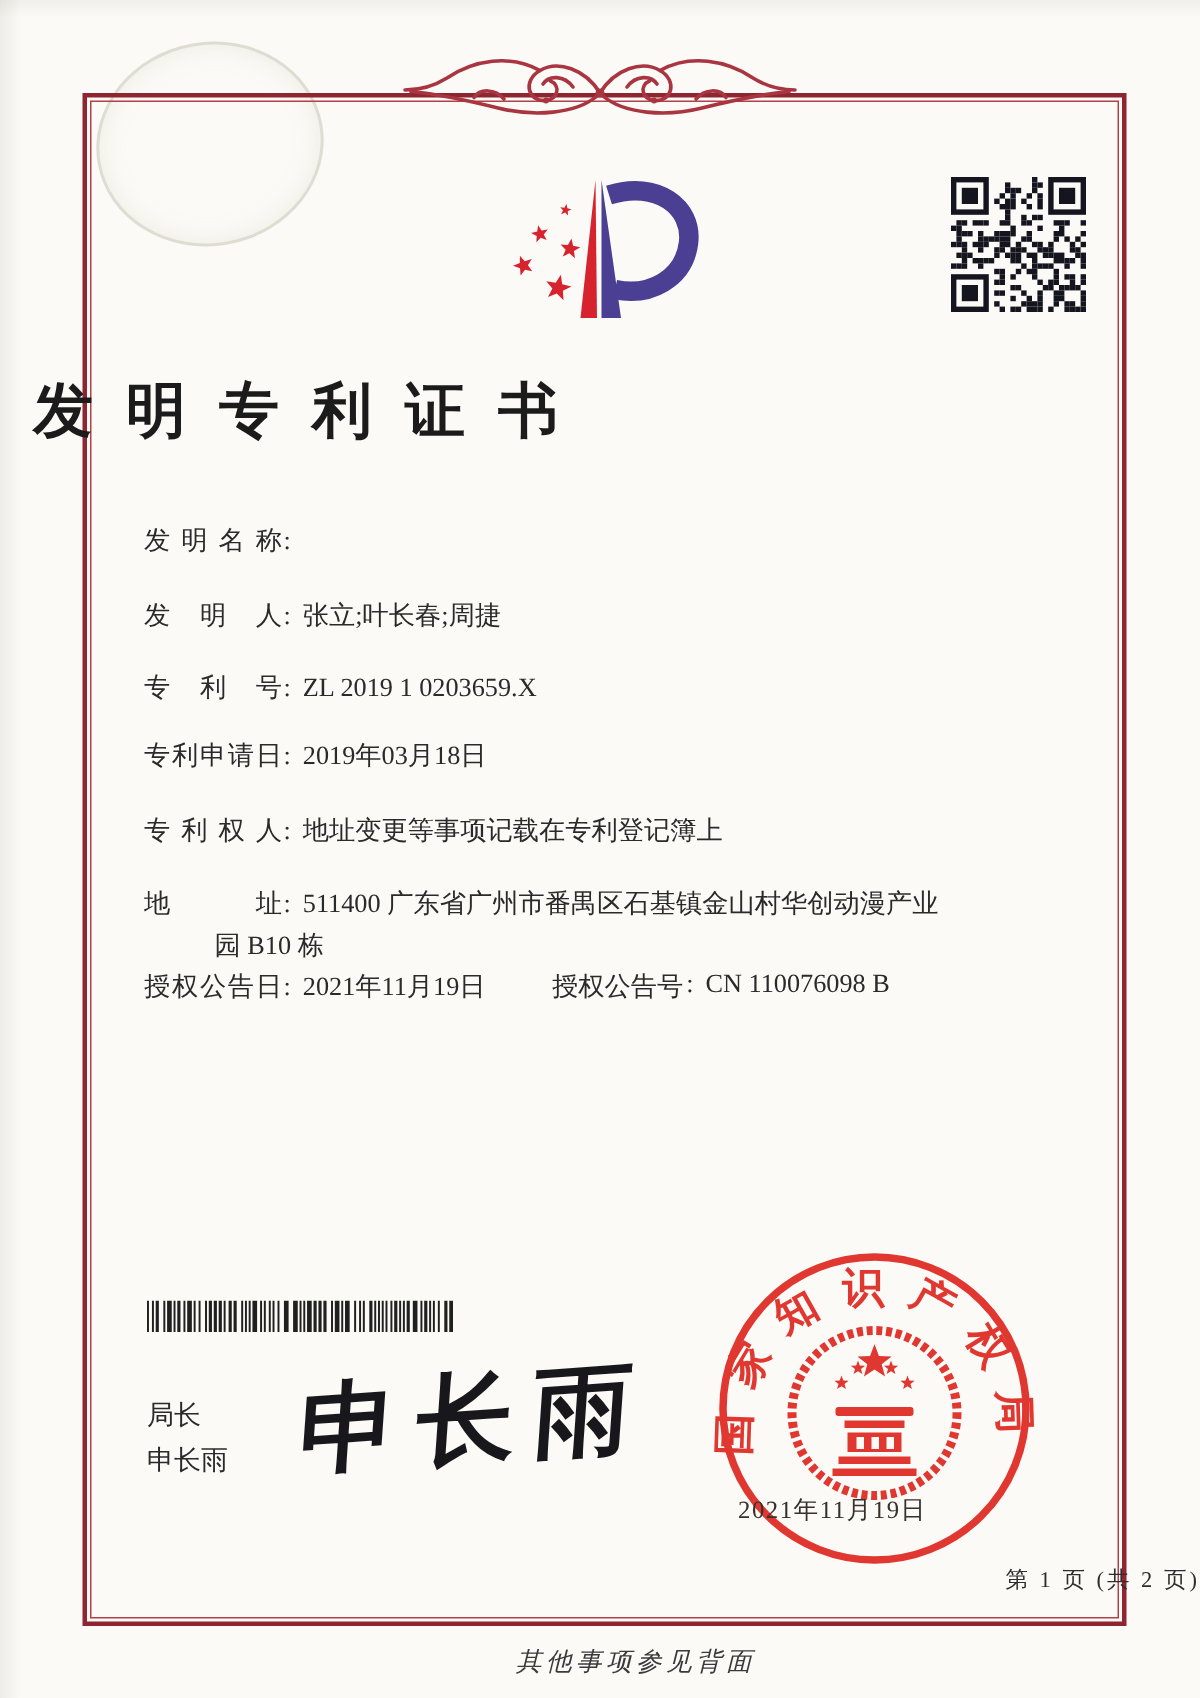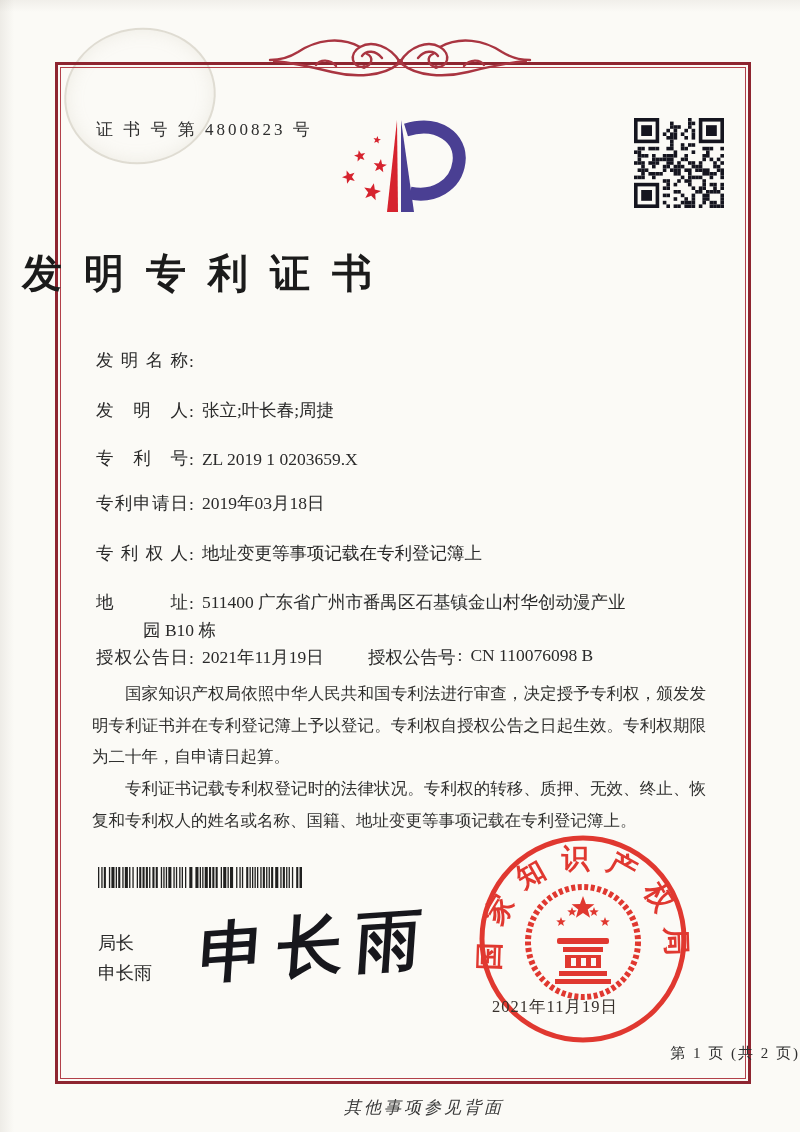--- a/index.html
+++ b/index.html
@@ -24,21 +24,21 @@
   .ornament{position:absolute;left:268px;top:28px;width:264px;height:60px;}
 
   .cert-number{position:absolute;left:96px;top:118px;font-size:17px;letter-spacing:3px;color:#2e2e2e;}
 
   .logo{position:absolute;left:330px;top:100px;width:150px;height:125px;}
   .qr{position:absolute;left:634px;top:118px;width:90px;height:90px;}
 
   .title{position:absolute;left:0;top:246px;width:100%;text-align:left;
     font-size:40px;font-weight:600;letter-spacing:.55em;text-indent:.55em;color:#1b1b1b;}
 
-  .row{position:absolute;left:96px;display:flex;align-items:flex-end;font-size:17.5px;color:#2a2a2a;}
+  .row{position:absolute;left:96px;display:flex;align-items:center;font-size:17.5px;color:#2a2a2a;}
   .row .lbl{display:inline-block;width:92px;text-align:justify;text-align-last:justify;white-space:nowrap;}
   .row .colon{margin:0 2px 0 1px;}
   .row .val{margin-left:6px;white-space:nowrap;}
   .addr2{position:absolute;left:143px;top:618px;font-size:17.5px;color:#2a2a2a;}
 
   .grant-right{position:absolute;left:368px;display:flex;font-size:17.5px;color:#2a2a2a;}
   .grant-right .colon{margin:0 2px;}
   .grant-right .val{margin-left:6px;white-space:nowrap;}
 
   .paras{position:absolute;left:92px;top:678px;width:614px;font-size:16.5px;line-height:1.92;
@@ -81,21 +81,20 @@
       </g>
       <use href="#orn-half" transform="translate(264,0) scale(-1,1)"></use>
     </g>
     <g fill="#a93541">
       <circle cx="132" cy="34" r="3"></circle>
       <circle cx="168" cy="39" r="2"></circle>
       <circle cx="96" cy="39" r="2"></circle>
     </g>
   </svg>
 
-  <div class="cert-number">证 书 号 第 4800823 号</div>
 
   <svg class="logo" viewBox="0 0 150 125">
     <g id="logo-stars" fill="#d6232e">
         <polygon points="47.00,36.00 47.99,38.64 50.80,38.76 48.60,40.52 49.35,43.24 47.00,41.68 44.65,43.24 45.40,40.52 43.20,38.76 46.01,38.64" transform="rotate(10 47 40)"></polygon>
         <polygon points="30.00,50.00 31.48,53.96 35.71,54.15 32.40,56.78 33.53,60.85 30.00,58.52 26.47,60.85 27.60,56.78 24.29,54.15 28.52,53.96" transform="rotate(-12 30 56)"></polygon>
         <polygon points="50.00,59.00 51.73,63.62 56.66,63.84 52.80,66.91 54.11,71.66 50.00,68.94 45.89,71.66 47.20,66.91 43.34,63.84 48.27,63.62" transform="rotate(8 50 66)"></polygon>
         <polygon points="19.00,70.00 20.73,74.62 25.66,74.84 21.80,77.91 23.11,82.66 19.00,79.94 14.89,82.66 16.20,77.91 12.34,74.84 17.27,74.62" transform="rotate(-20 19 77)"></polygon>
         <polygon points="42.00,83.00 44.22,88.94 50.56,89.22 45.59,93.17 47.29,99.28 42.00,95.78 36.71,99.28 38.41,93.17 33.44,89.22 39.78,88.94" transform="rotate(12 42 92)"></polygon>
       </g>
     <polygon points="67,20 57,112 68,112" fill="#d6232e"></polygon>
@@ -349,24 +348,20 @@
     <span class="lbl">授权公告日</span>
       <span class="colon">:</span>
     <span class="val">2021年11月19日</span>
   </div>
   <div class="grant-right" style="top:645px">
     <span>授权公告号</span>
       <span class="colon">:</span>
     <span class="val">CN 110076098 B</span>
   </div>
 
-  <div class="paras">
-    <p>国家知识产权局依照中华人民共和国专利法进行审查，决定授予专利权，颁发发明专利证书并在专利登记簿上予以登记。专利权自授权公告之日起生效。专利权期限为二十年，自申请日起算。</p>
-    <p>专利证书记载专利权登记时的法律状况。专利权的转移、质押、无效、终止、恢复和专利权人的姓名或名称、国籍、地址变更等事项记载在专利登记簿上。</p>
-  </div>
 
   <svg class="barcode" id="barcode" viewBox="0 0 204 21" preserveAspectRatio="none">
       <rect x="0" y="0" width="1.3" height="21" fill="#20201f"></rect>
       <rect x="3.3" y="0" width="1.3" height="21" fill="#20201f"></rect>
       <rect x="5.8" y="0" width="2.1" height="21" fill="#20201f"></rect>
       <rect x="10.899999999999999" y="0" width="1.3" height="21" fill="#20201f"></rect>
       <rect x="13.399999999999999" y="0" width="3.1" height="21" fill="#20201f"></rect>
       <rect x="17.7" y="0" width="1.3" height="21" fill="#20201f"></rect>
       <rect x="20.2" y="0" width="2.1" height="21" fill="#20201f"></rect>
       <rect x="24.299999999999997" y="0" width="1.3" height="21" fill="#20201f"></rect>

